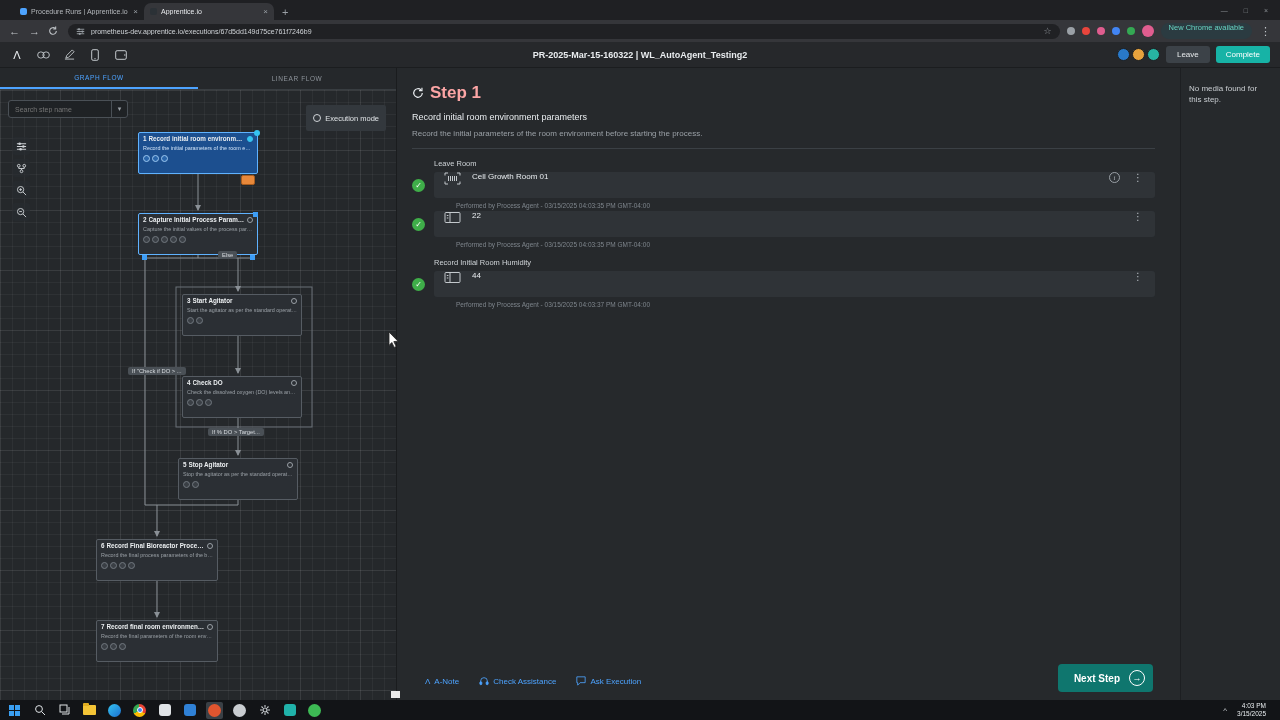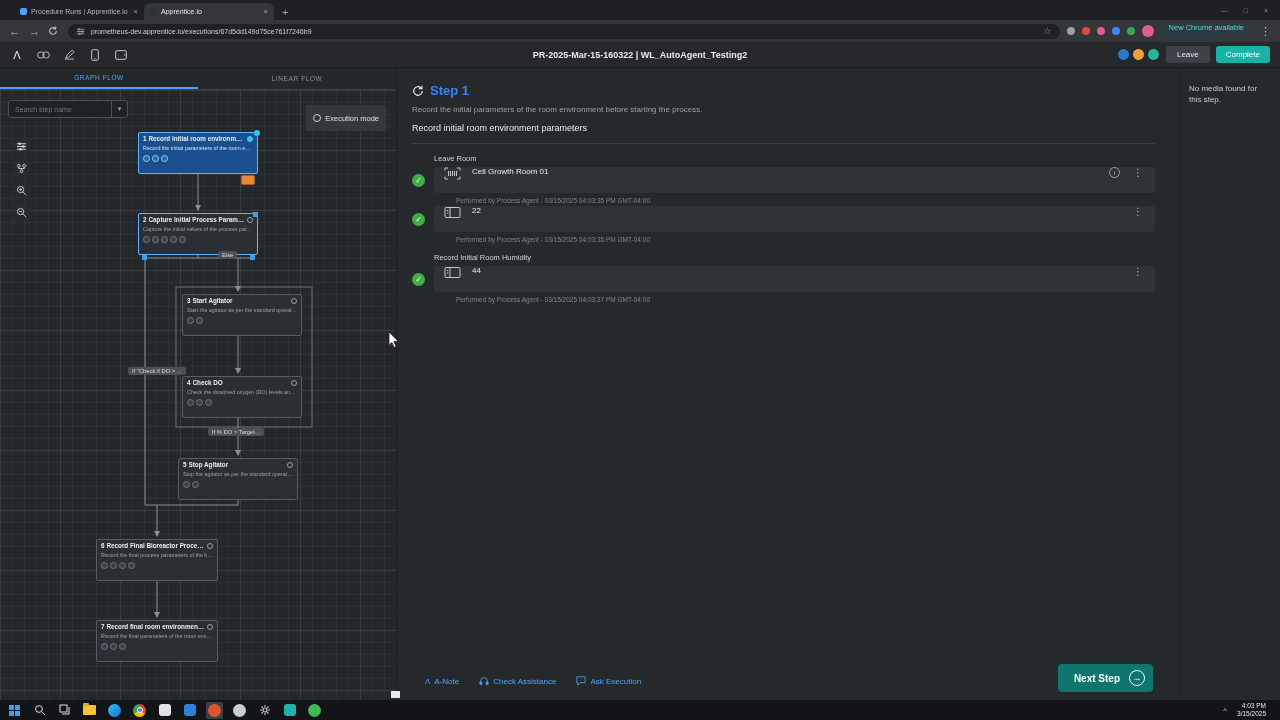--- a/index.html
+++ b/index.html
@@ -61,21 +61,21 @@
   .node-dot{position:absolute;top:-3px;right:-3px;width:6px;height:6px;background:#35c3f0;border-radius:50%}
   .node-badge{position:absolute;right:2px;bottom:-12px;width:14px;height:10px;background:#e8883a;border-radius:2px;border:1px solid #a85c1e}
   .handle{position:absolute;width:5px;height:5px;background:#3d9df6;z-index:4}
   .elabel{position:absolute;background:#4a5056;color:#d7dbdf;font-size:5.8px;padding:1px 4px;border-radius:2px;white-space:nowrap;z-index:4}
   #cursor{position:absolute;left:388px;top:331px;z-index:50;pointer-events:none}
   #scrollthumb{position:absolute;left:391px;top:691px;width:9px;height:7px;background:#e9e9e9;z-index:6}
 
   
   #mainpanel{position:absolute;left:397px;top:68px;width:783px;height:632px;background:#26292c}
   #stephead{display:flex;align-items:center;gap:6px;margin:15px 0 0 15px;color:#fff}
-  #steptitle{font-size:13px;font-weight:bold;color:#3b82f6}
+  #steptitle{font-size:17px;font-weight:bold;color:#fca5a5}
   #stepname{font-size:9px;color:#e8ecef;margin:9px 0 0 15px}
   #stepdesc{font-size:8px;color:#9aa0a6;margin:7px 0 0 15px}
   #stepdivider{border-top:1px solid #3b4045;margin:10px 25px 0 15px}
   #tasks{margin:4px 25px 0 15px}
   .task-label{font-size:7.5px;color:#ced3d7;margin:10px 0 4px 22px}
   .task-line{display:flex;align-items:center;gap:9px}
   .check{width:13px;height:13px;border-radius:50%;background:#3fae49;color:#fff;font-size:8px;display:flex;align-items:center;justify-content:center;flex:none}
   .row-box{flex:1;height:26px;background:#2f3337;border-radius:3px;display:flex;padding:0 10px;gap:11px}
   .row-value{font-size:8px;color:#e8ecef}
   .row-spacer{flex:1}
@@ -368,22 +368,22 @@
 </div>
 
 <div id="mainpanel">
   <div id="stephead">
     <svg width="12" height="12" viewBox="0 0 14 14">
         <path d="M12 7A5 5 0 1 1 10.5 3.4" fill="none" stroke="#e8ecef" stroke-width="1.4"></path>
         <path d="M11.6 0.8v3.4H8.2" fill="none" stroke="#e8ecef" stroke-width="1.4"></path>
       </svg>
     <span id="steptitle">Step 1</span>
   </div>
+  <div id="stepname">Record initial room environment parameters</div>
   <div id="stepdesc">Record the initial parameters of the room environment before starting the process.</div>
-  <div id="stepname">Record initial room environment parameters</div>
   <div id="stepdivider"></div>
 
   <div id="tasks">
 
     <div class="task-label">Leave Room</div>
     <div class="task-line">
       <span class="check">✓</span>
       <div class="row-box">
         <svg width="17" height="13" viewBox="0 0 17 13" fill="none" stroke="#c3c8cc">
             <path d="M1 3.5V1h3M13 1h3v2.5M16 9.5V12h-3M4 12H1V9.5"></path>

